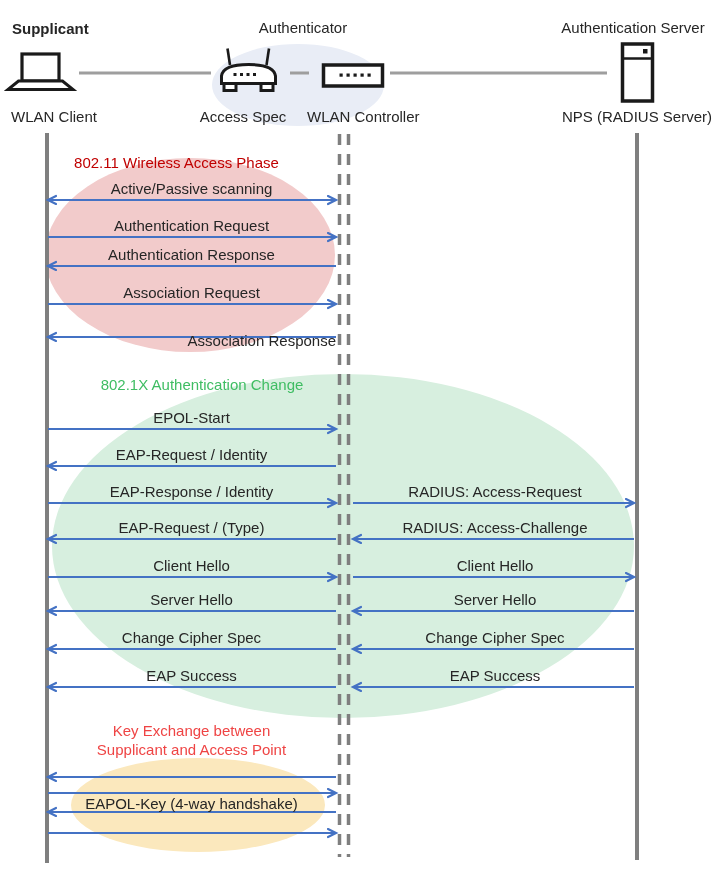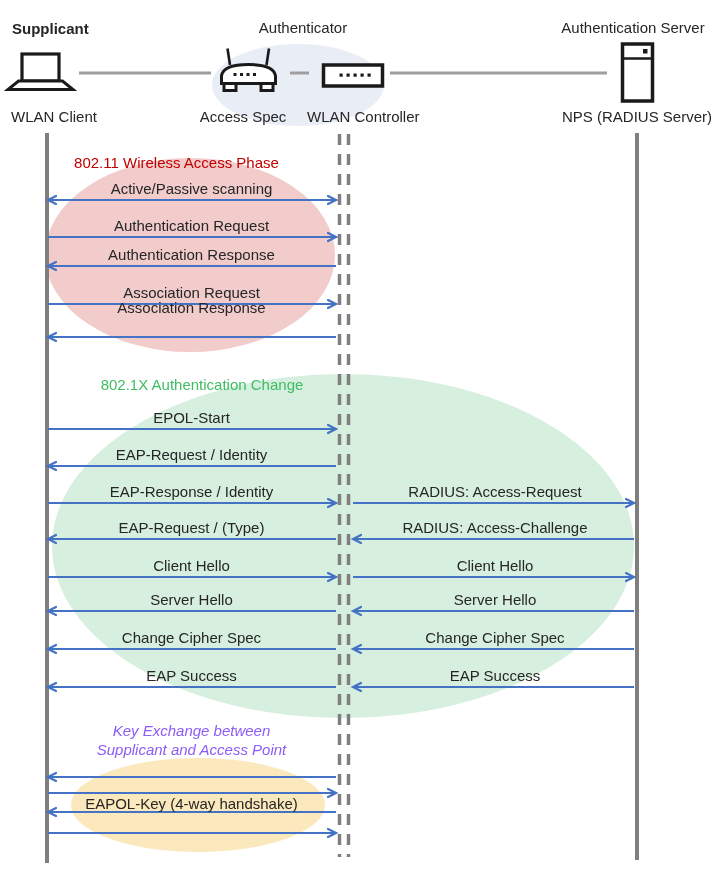--- a/index.html
+++ b/index.html
@@ -8,21 +8,21 @@
     font-family:"Liberation Sans",sans-serif;color:#262626;
   }
   #stage svg{position:absolute;left:0;top:0;}
   .lbl{
     position:absolute;font-size:15px;line-height:17px;text-align:center;
     white-space:nowrap;color:#262626;
   }
   .lbl.left-align{text-align:left;font-weight:bold;}
   .phase1-title{color:#C00000;}
   .phase2-title{color:#3FBD63;}
-  .phase3-title{color:#8b5cf6;line-height:19px;font-style:italic;}
+  .phase3-title{color:#ef4444;line-height:19px;}
 </style>
 </head>
 <body>
 
 <div id="stage">
 
   <svg width="713" height="875" viewBox="0 0 713 875">
     <defs>
       <marker id="ah" markerUnits="userSpaceOnUse" markerWidth="14" markerHeight="14" refX="9" refY="5" orient="auto-start-reverse">
         <path d="M1,1 L9,5 L1,9" fill="none" stroke="#4472C4" stroke-width="2.2" stroke-linecap="round"></path>
@@ -112,21 +112,21 @@
   <div class="lbl" style="left:9px;top:108px;width:90px;">WLAN Client</div>
   <div class="lbl" style="left:193px;top:108px;width:100px;">Access Spec</div>
   <div class="lbl" style="left:307px;top:108px;width:110px;">WLAN Controller</div>
   <div class="lbl" style="left:557px;top:108px;width:160px;">NPS (RADIUS Server)</div>
 
   <div class="lbl phase1-title" style="left:32px;top:146px;width:289px;margin-top:8px;">802.11 Wireless Access Phase</div>
   <div class="lbl" style="left:47px;top:180px;width:289px;">Active/Passive scanning</div>
   <div class="lbl" style="left:47px;top:217px;width:289px;">Authentication Request</div>
   <div class="lbl" style="left:47px;top:246px;width:289px;">Authentication Response</div>
   <div class="lbl" style="left:47px;top:284px;width:289px;">Association Request</div>
-  <div class="lbl" style="left:47px;top:299px;width:289px;">Association Response</div>
+  <div class="lbl" style="left:47px;top:332px;width:289px;text-align:right;">Association Response</div>
 
   <div class="lbl phase2-title" style="left:47px;top:376px;width:310px;">802.1X Authentication Change</div>
   <div class="lbl" style="left:47px;top:446px;width:289px;">EAP-Request / Identity</div>
   <div class="lbl" style="left:47px;top:409px;width:289px;">EPOL-Start</div>
   <div class="lbl" style="left:47px;top:483px;width:289px;">EAP-Response / Identity</div>
   <div class="lbl" style="left:47px;top:519px;width:289px;">EAP-Request / (Type)</div>
   <div class="lbl" style="left:47px;top:557px;width:289px;">Client Hello</div>
   <div class="lbl" style="left:47px;top:591px;width:289px;">Server Hello</div>
   <div class="lbl" style="left:47px;top:629px;width:289px;">Change Cipher Spec</div>
   <div class="lbl" style="left:47px;top:667px;width:289px;">EAP Success</div>

